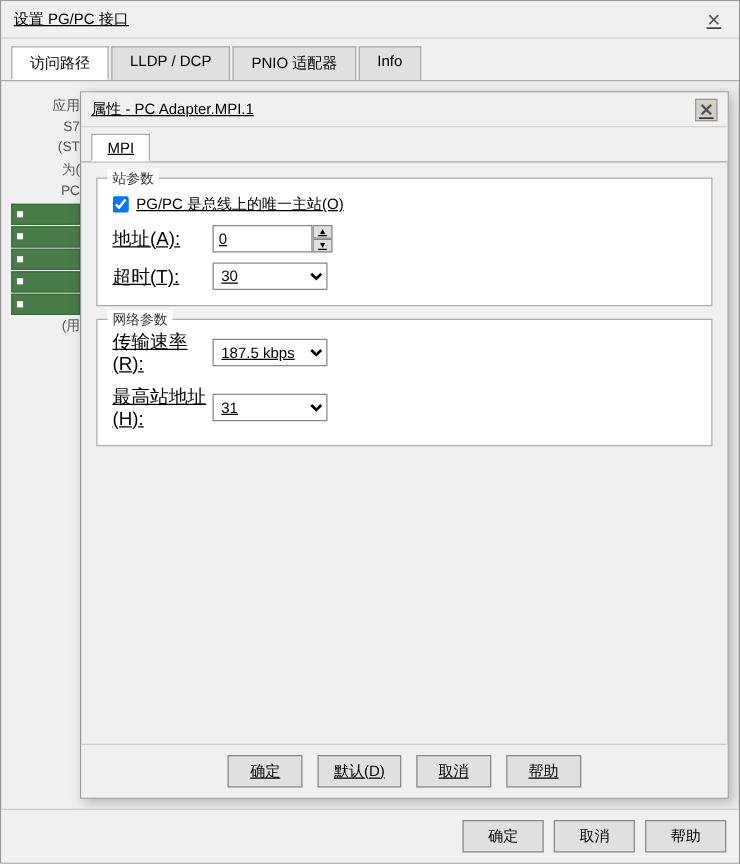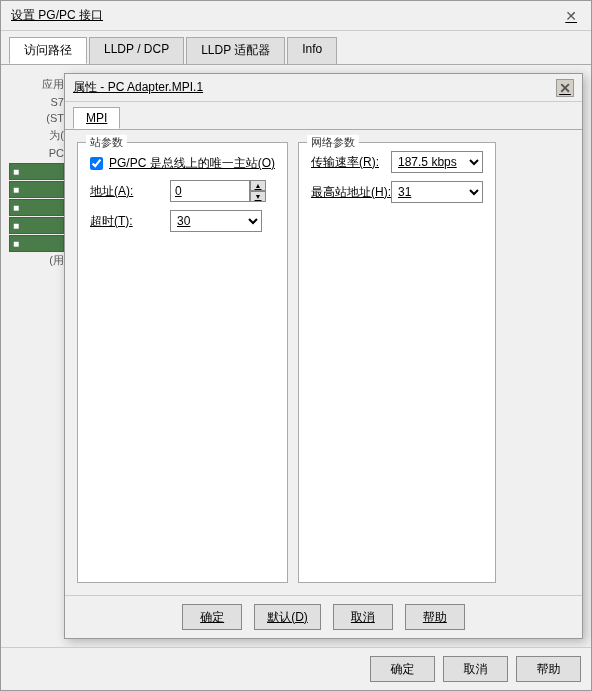--- a/index.html
+++ b/index.html
@@ -140,21 +140,21 @@
 
     .inner-tab.active {
       background: #ffffff;
       border-bottom: 1px solid #fff;
     }
 
     .inner-content {
       padding: 12px;
       flex: 1;
       display: flex;
-      flex-direction: row;
+      flex-direction: column;
       gap: 10px;
     }
 
     .fieldset-group {
       border: 1px solid #aaa;
       padding: 8px 12px 12px 12px;
       position: relative;
       background: #fff;
     }
 
@@ -186,21 +186,21 @@
       align-items: center;
       margin-bottom: 8px;
     }
 
     .form-row:last-child {
       margin-bottom: 0;
     }
 
     .form-label {
       width: 80px;
-      font-size: 12px;
+      font-size: 15px;
       color: #000;
       flex-shrink: 0;
     }
 
     .spinner-wrapper {
       display: flex;
       align-items: center;
     }
 
     .spinner-input {
@@ -312,21 +312,21 @@
   </div>
 
   <div class="outer-tabs">
     <div class="tab active">
       <span>访问路径</span>
     </div>
     <div class="tab">
       <span>LLDP / DCP</span>
     </div>
     <div class="tab">
-      <span>LLDP 适配器</span>
+      <span>PNIO 适配器</span>
     </div>
     <div class="tab">
       <span>Info</span>
     </div>
   </div>
 
   <div class="outer-body">
 
     <div class="left-side-content">
       <div class="side-label">应用</div>

